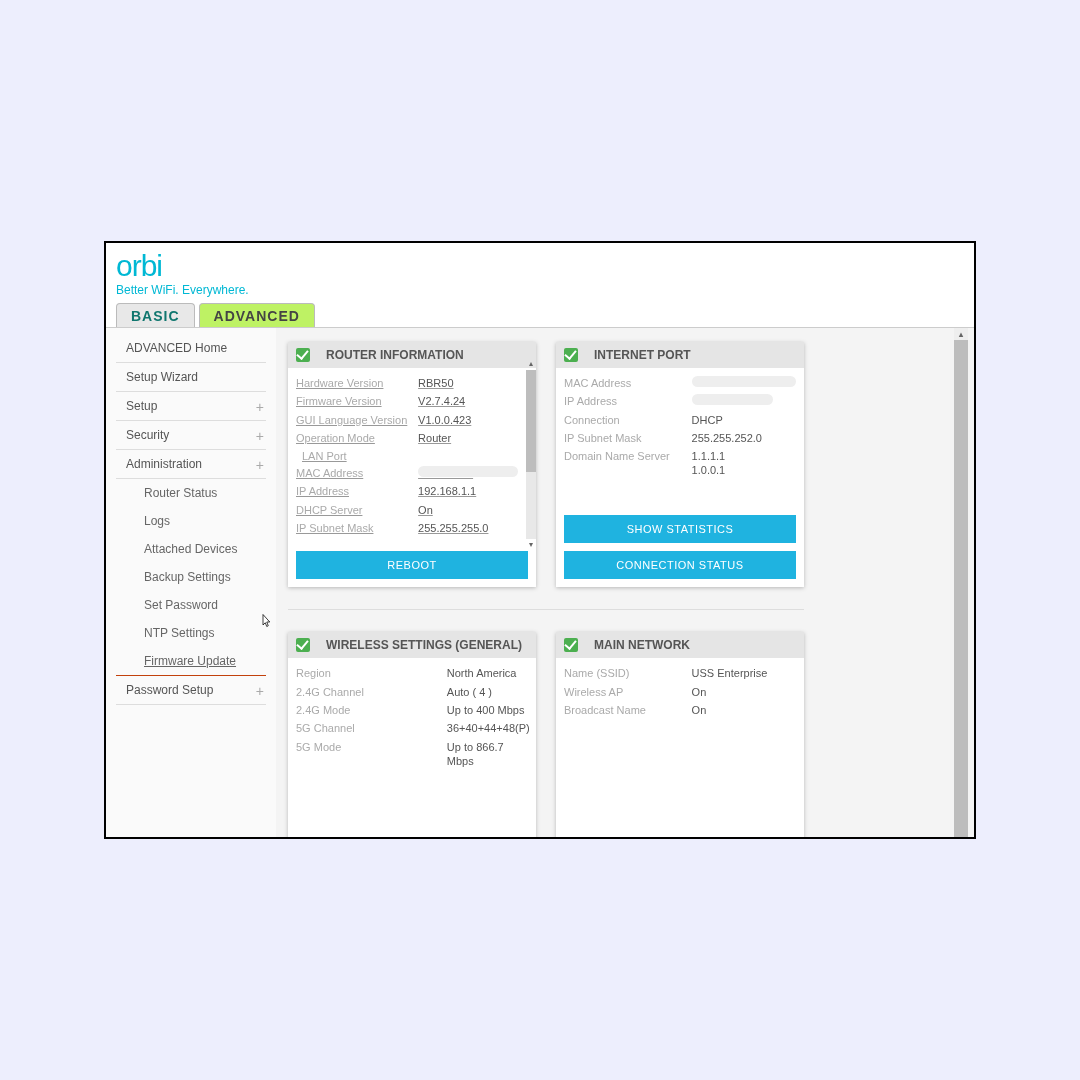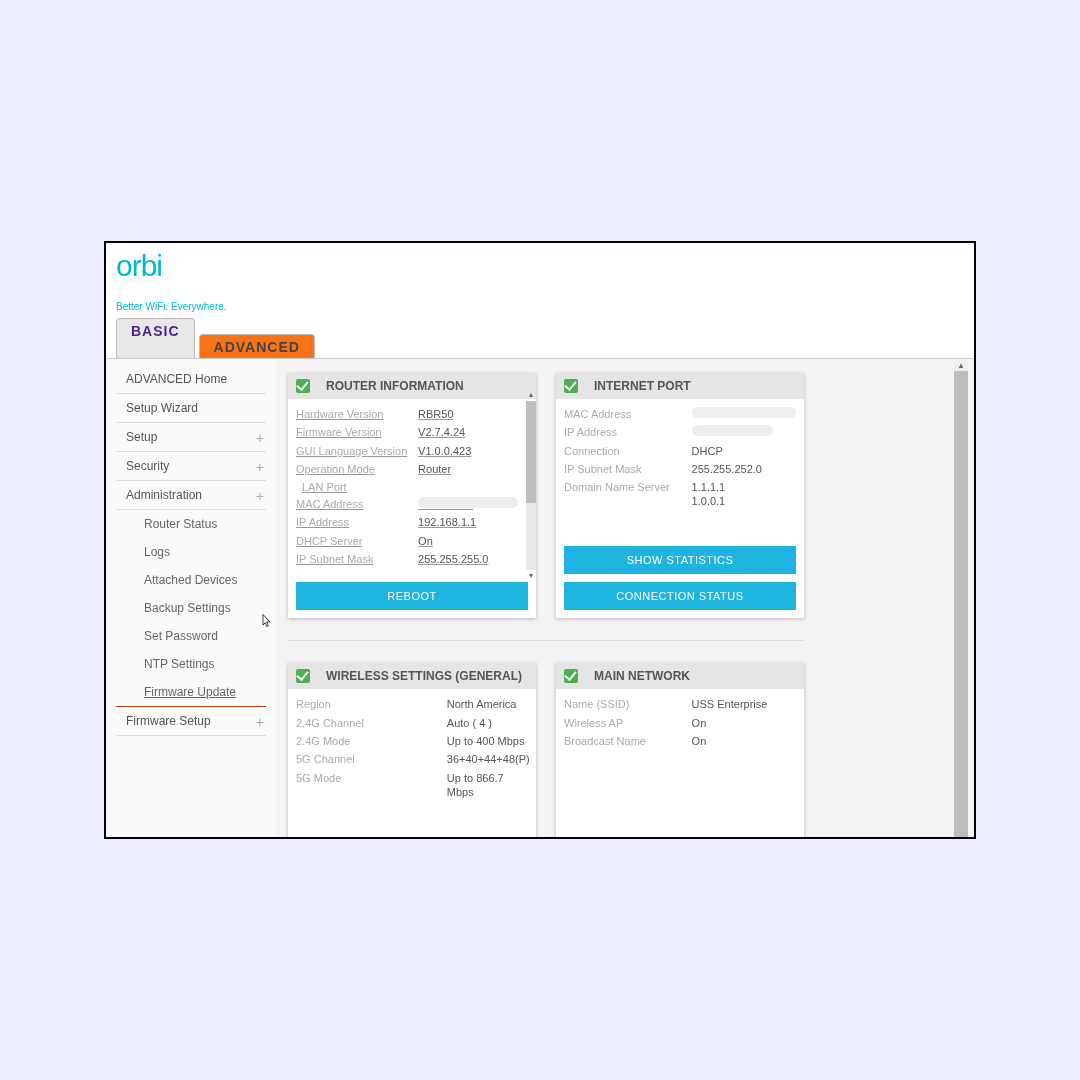--- a/index.html
+++ b/index.html
@@ -29,46 +29,45 @@
   margin-bottom: 6px;
 }
 .logo-text {
   font-size: 30px;
   font-weight: 300;
   color: #00b8d4;
   letter-spacing: -1px;
   line-height: 1;
 }
 .logo-sub {
-  font-size: 10px;
+  font-size: 12px;
   color: #00b8d4;
-  margin-top: 20px;
+  margin-top: 2px;
 }
 .tabs {
   display: flex;
   gap: 4px;
 }
 .tab {
   padding: 4px 14px 3px 14px;
   border: 1px solid #bbb;
   border-bottom: none;
   border-radius: 4px 4px 0 0;
   font-weight: bold;
   font-size: 14px;
   letter-spacing: 1px;
   cursor: pointer;
 }
 .tab-inactive {
   background: #e8e8e8;
-  color: #4c1d95;
+  color: #0f766e;
 }
 .tab-active {
-  background: #f97316;
+  background: #bef264;
   color: #444;
-  margin-top: 16px;
 }
 .body-area {
   display: flex;
   border-top: 1px solid #ccc;
   height: calc(100% - 76px);
   background: #f4f4f4;
 }
 .sidebar {
   width: 170px;
   background: #fafafa;
@@ -303,21 +302,21 @@
 
       <div class="sub-item">Router Status</div>
       <div class="sub-item">Logs</div>
       <div class="sub-item">Attached Devices</div>
       <div class="sub-item">Backup Settings</div>
       <div class="sub-item">Set Password</div>
       <div class="sub-item">NTP Settings</div>
       <div class="sub-item hovered">Firmware Update</div>
 
       <div class="nav-item">
-        <span>Firmware Setup</span>
+        <span>Password Setup</span>
         <span class="expand">+</span>
       </div>
     </div>
 
     <div class="content">
       <div class="cards">
 
         <div class="card">
           <div class="card-header">
             <span class="check-icon"></span>

